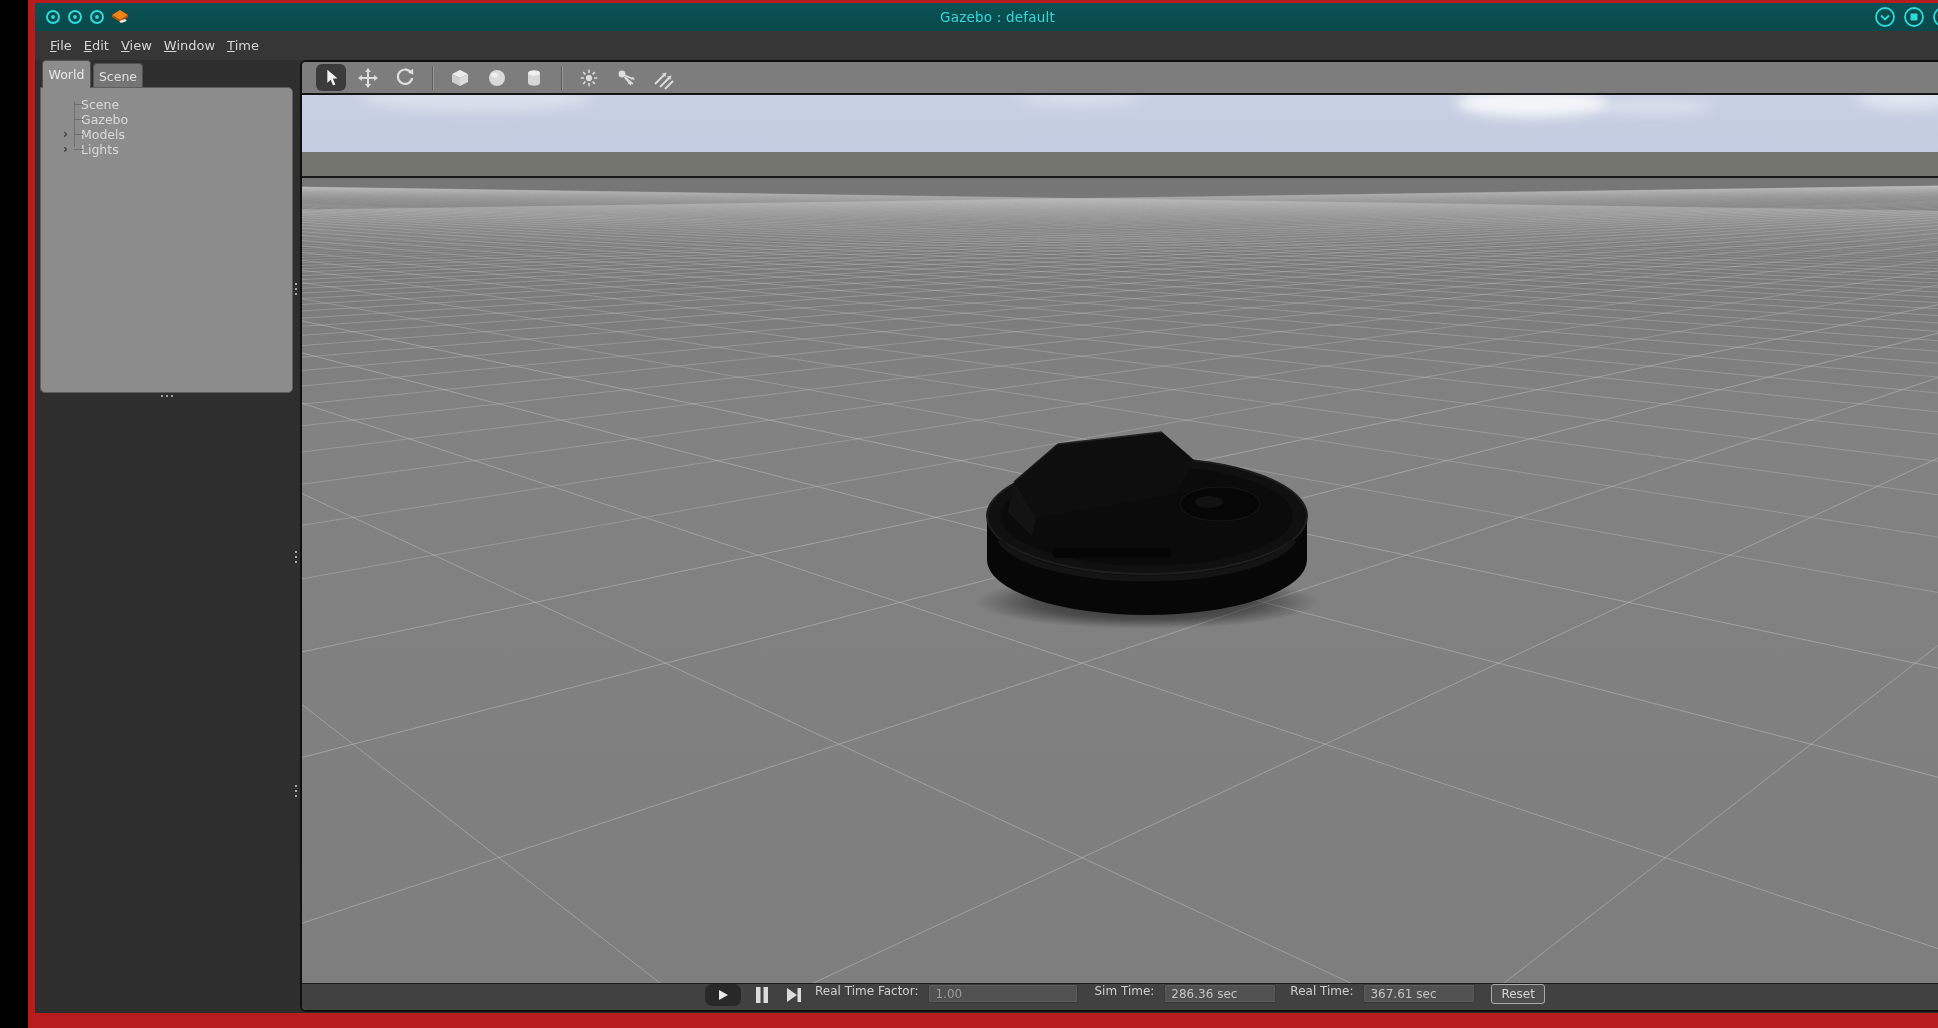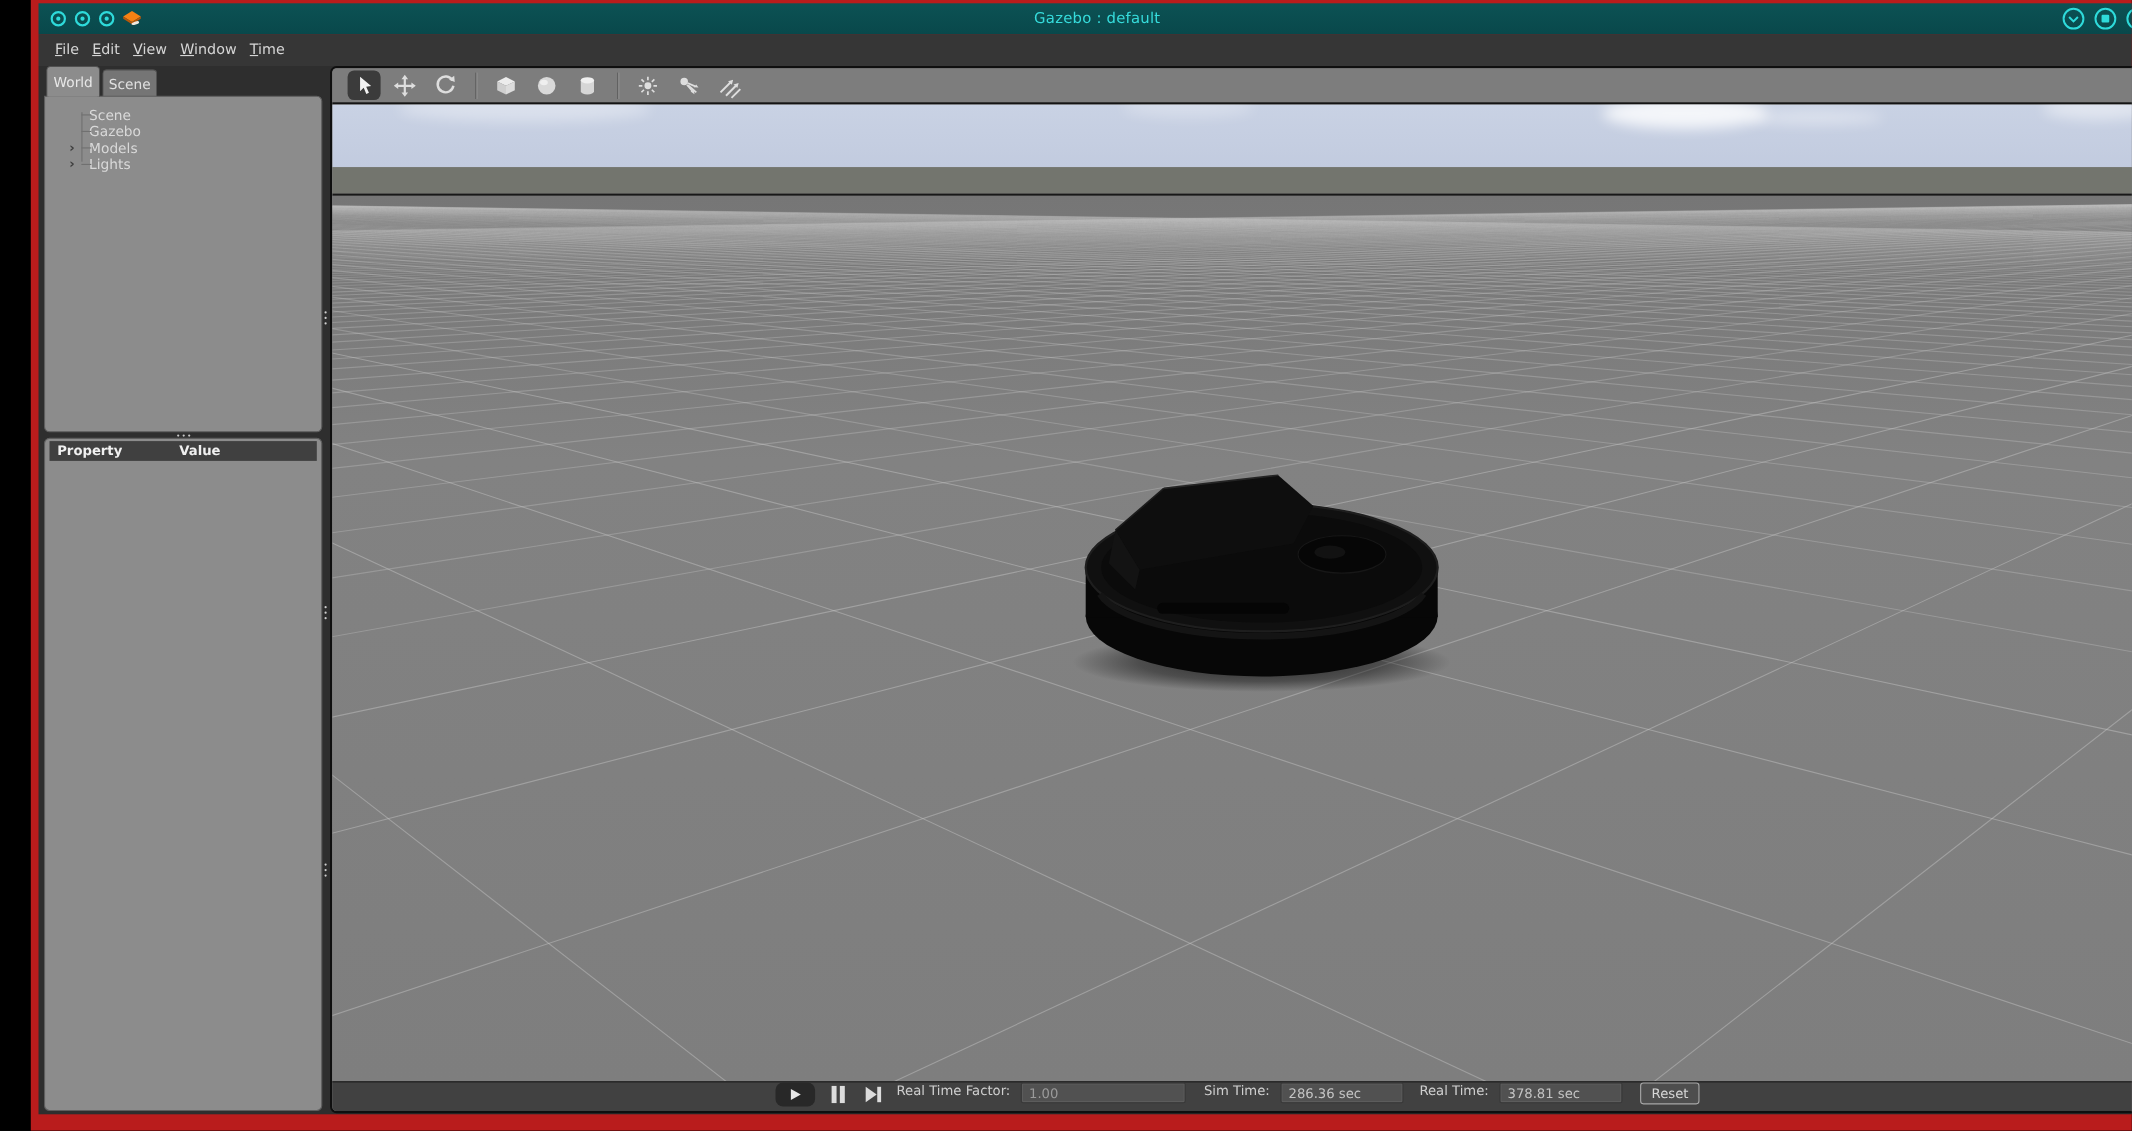--- a/index.html
+++ b/index.html
@@ -152,27 +152,20 @@
         <div class="tree-row"><span class="tree-chevron">›</span><i class="tree-tick"></i><span>Lights</span></div>
       </div>
     </div>
 
     <div class="h-splitter">
         <i></i>
         <i></i>
         <i></i>
       </div>
 
-    <div class="prop-panel">
-      <div class="prop-header">
-        <span class="prop-col-property">Property</span>
-        <span>Value</span>
-      </div>
-      <div class="prop-body"></div>
-    </div>
 
     <div class="v-dots" style="left:259px; top:223px;">
         <i></i>
         <i></i>
         <i></i>
       </div>
     <div class="v-dots" style="left:259px; top:491px;">
         <i></i>
         <i></i>
         <i></i>
@@ -487,18 +480,18 @@
           <svg width="16" height="16" viewBox="0 0 16 16">
               <polygon points="1,1 11,8 1,15" fill="#dcdcdc"></polygon>
               <rect x="11.5" y="1" width="3.5" height="14" fill="#dcdcdc"></rect>
             </svg>
         </div>
         <span class="sb-label">Real Time Factor:</span>
         <div class="sb-field dim" style="width:150px;">1.00</div>
         <span class="sb-label" style="margin-left:6px;">Sim Time:</span>
         <div class="sb-field" style="width:112px;">286.36 sec</div>
         <span class="sb-label" style="margin-left:4px;">Real Time:</span>
-        <div class="sb-field" style="width:112px;">378.81 sec</div>
+        <div class="sb-field" style="width:112px;">367.61 sec</div>
         <div class="reset-btn" style="margin-left:6px;">Reset</div>
       </div>
     </div>
   </div>
 </div>
 
 </body></html>

